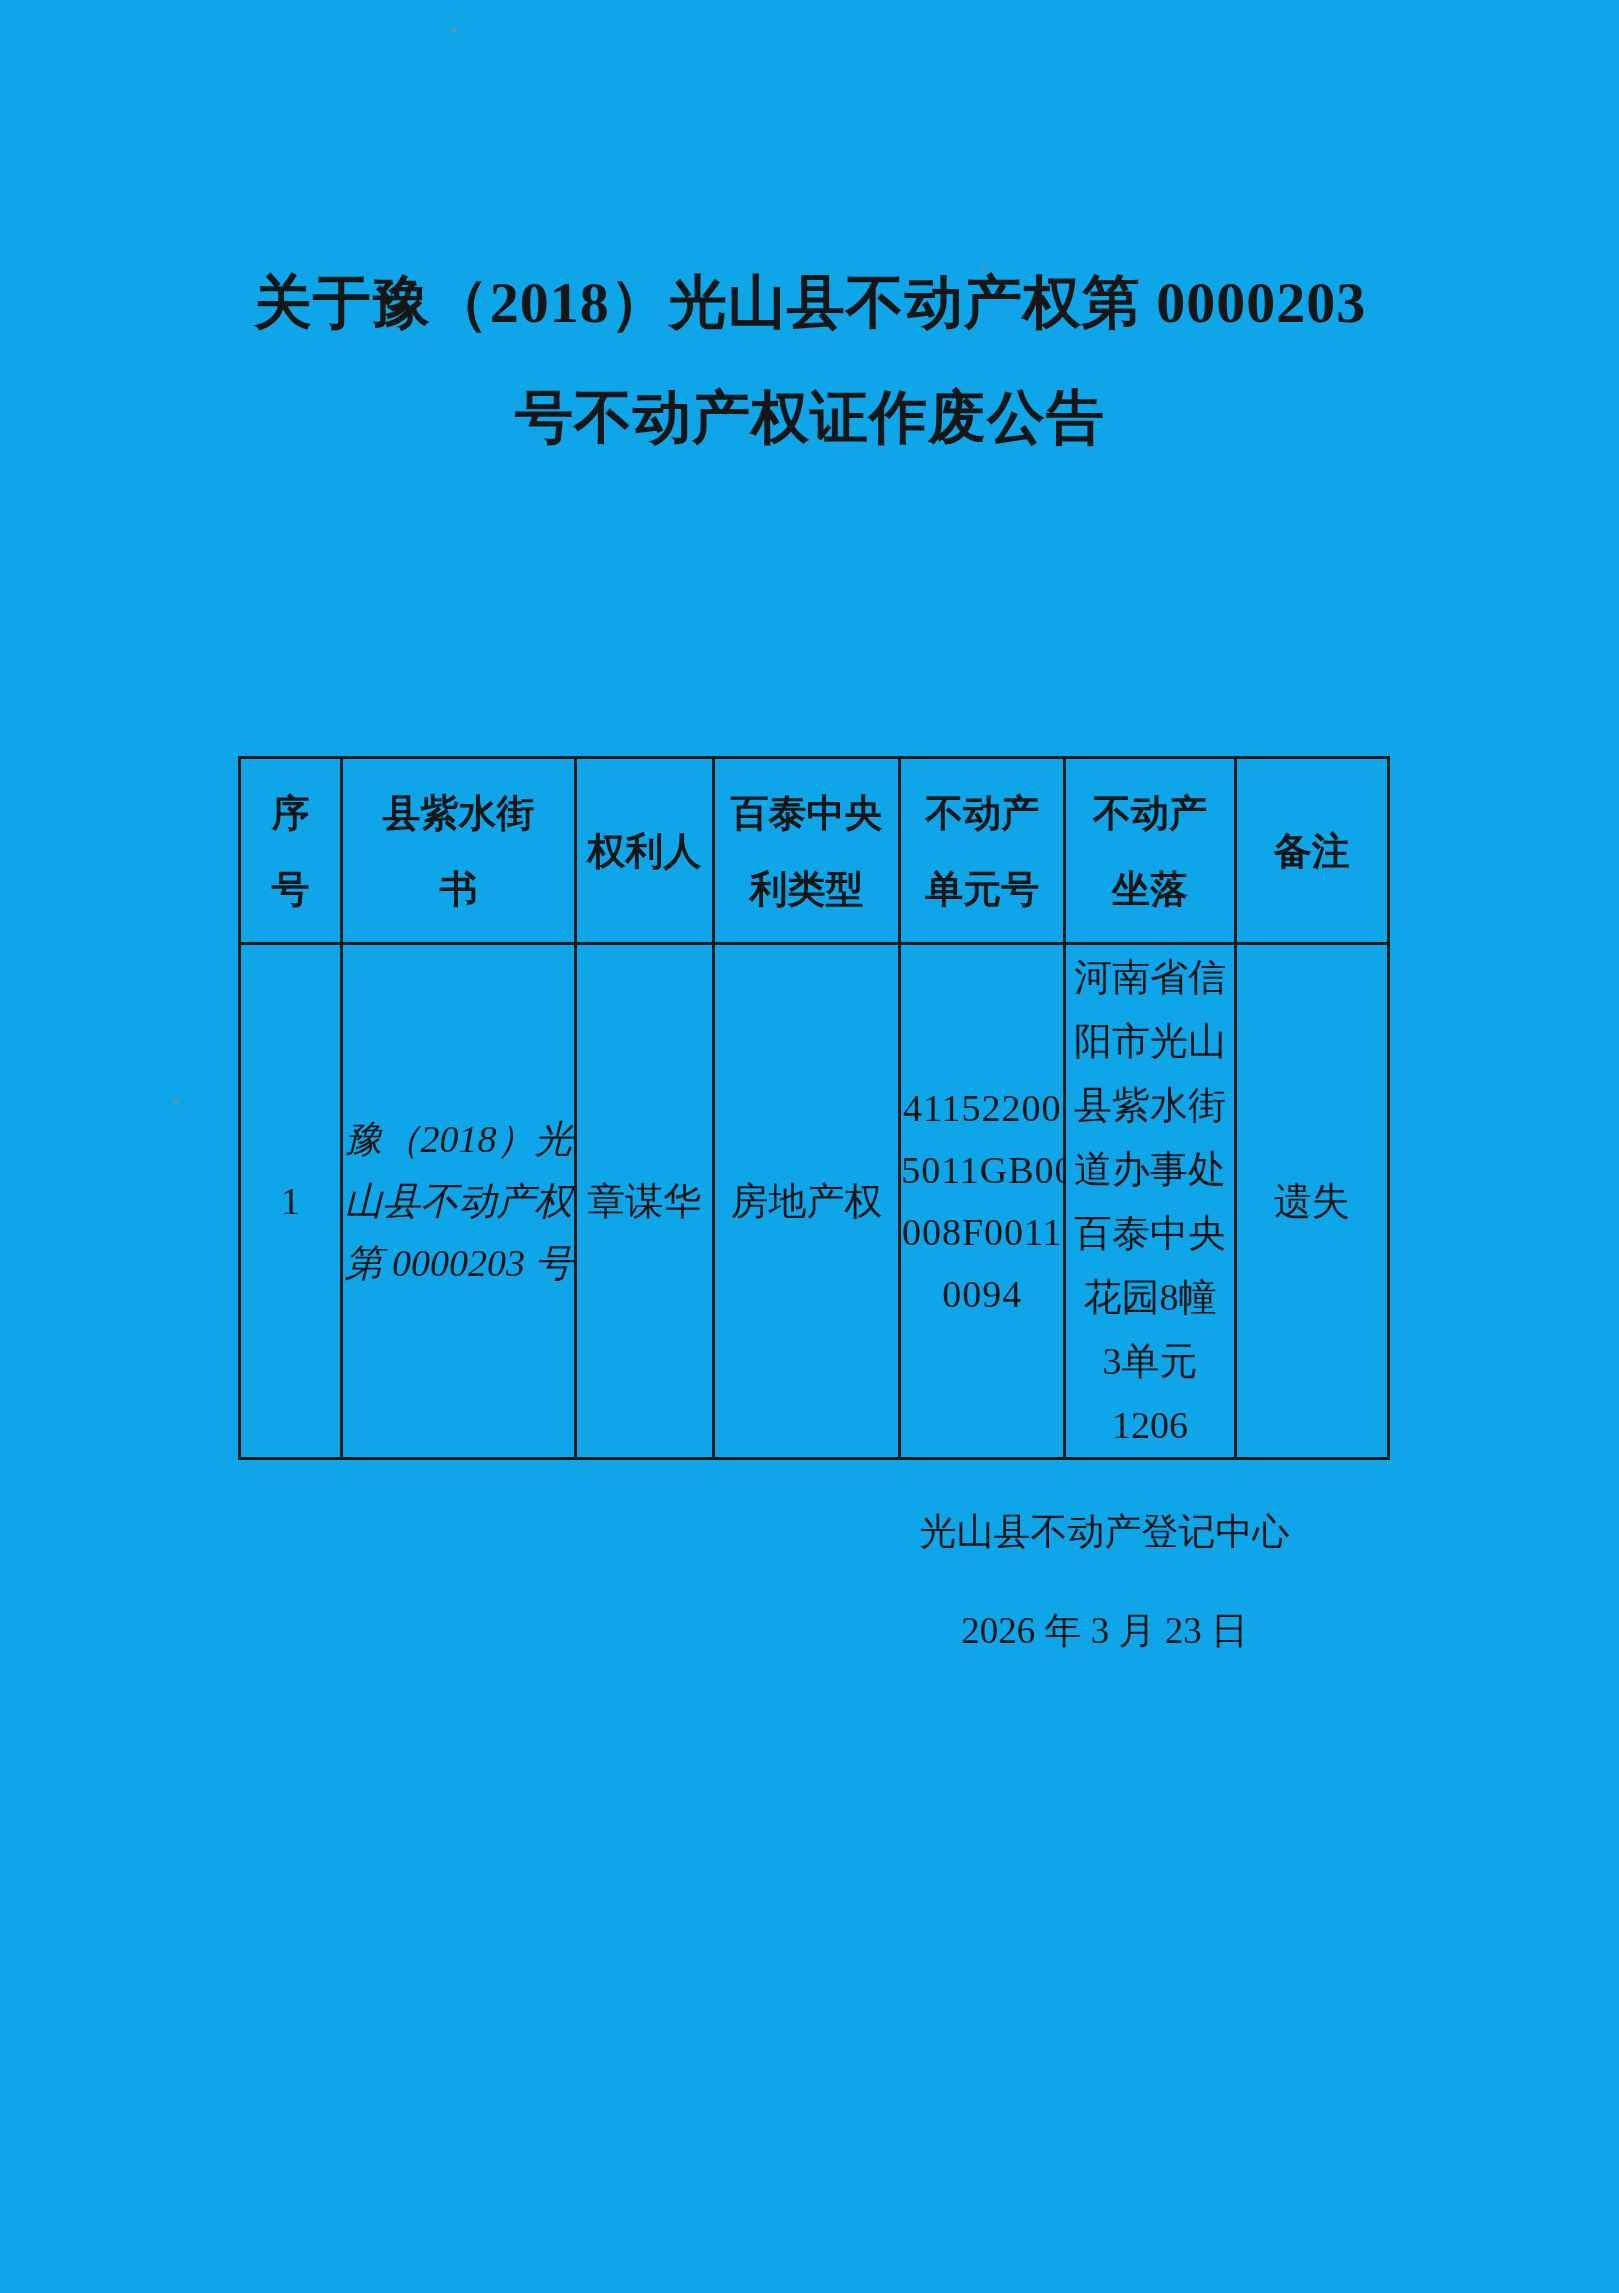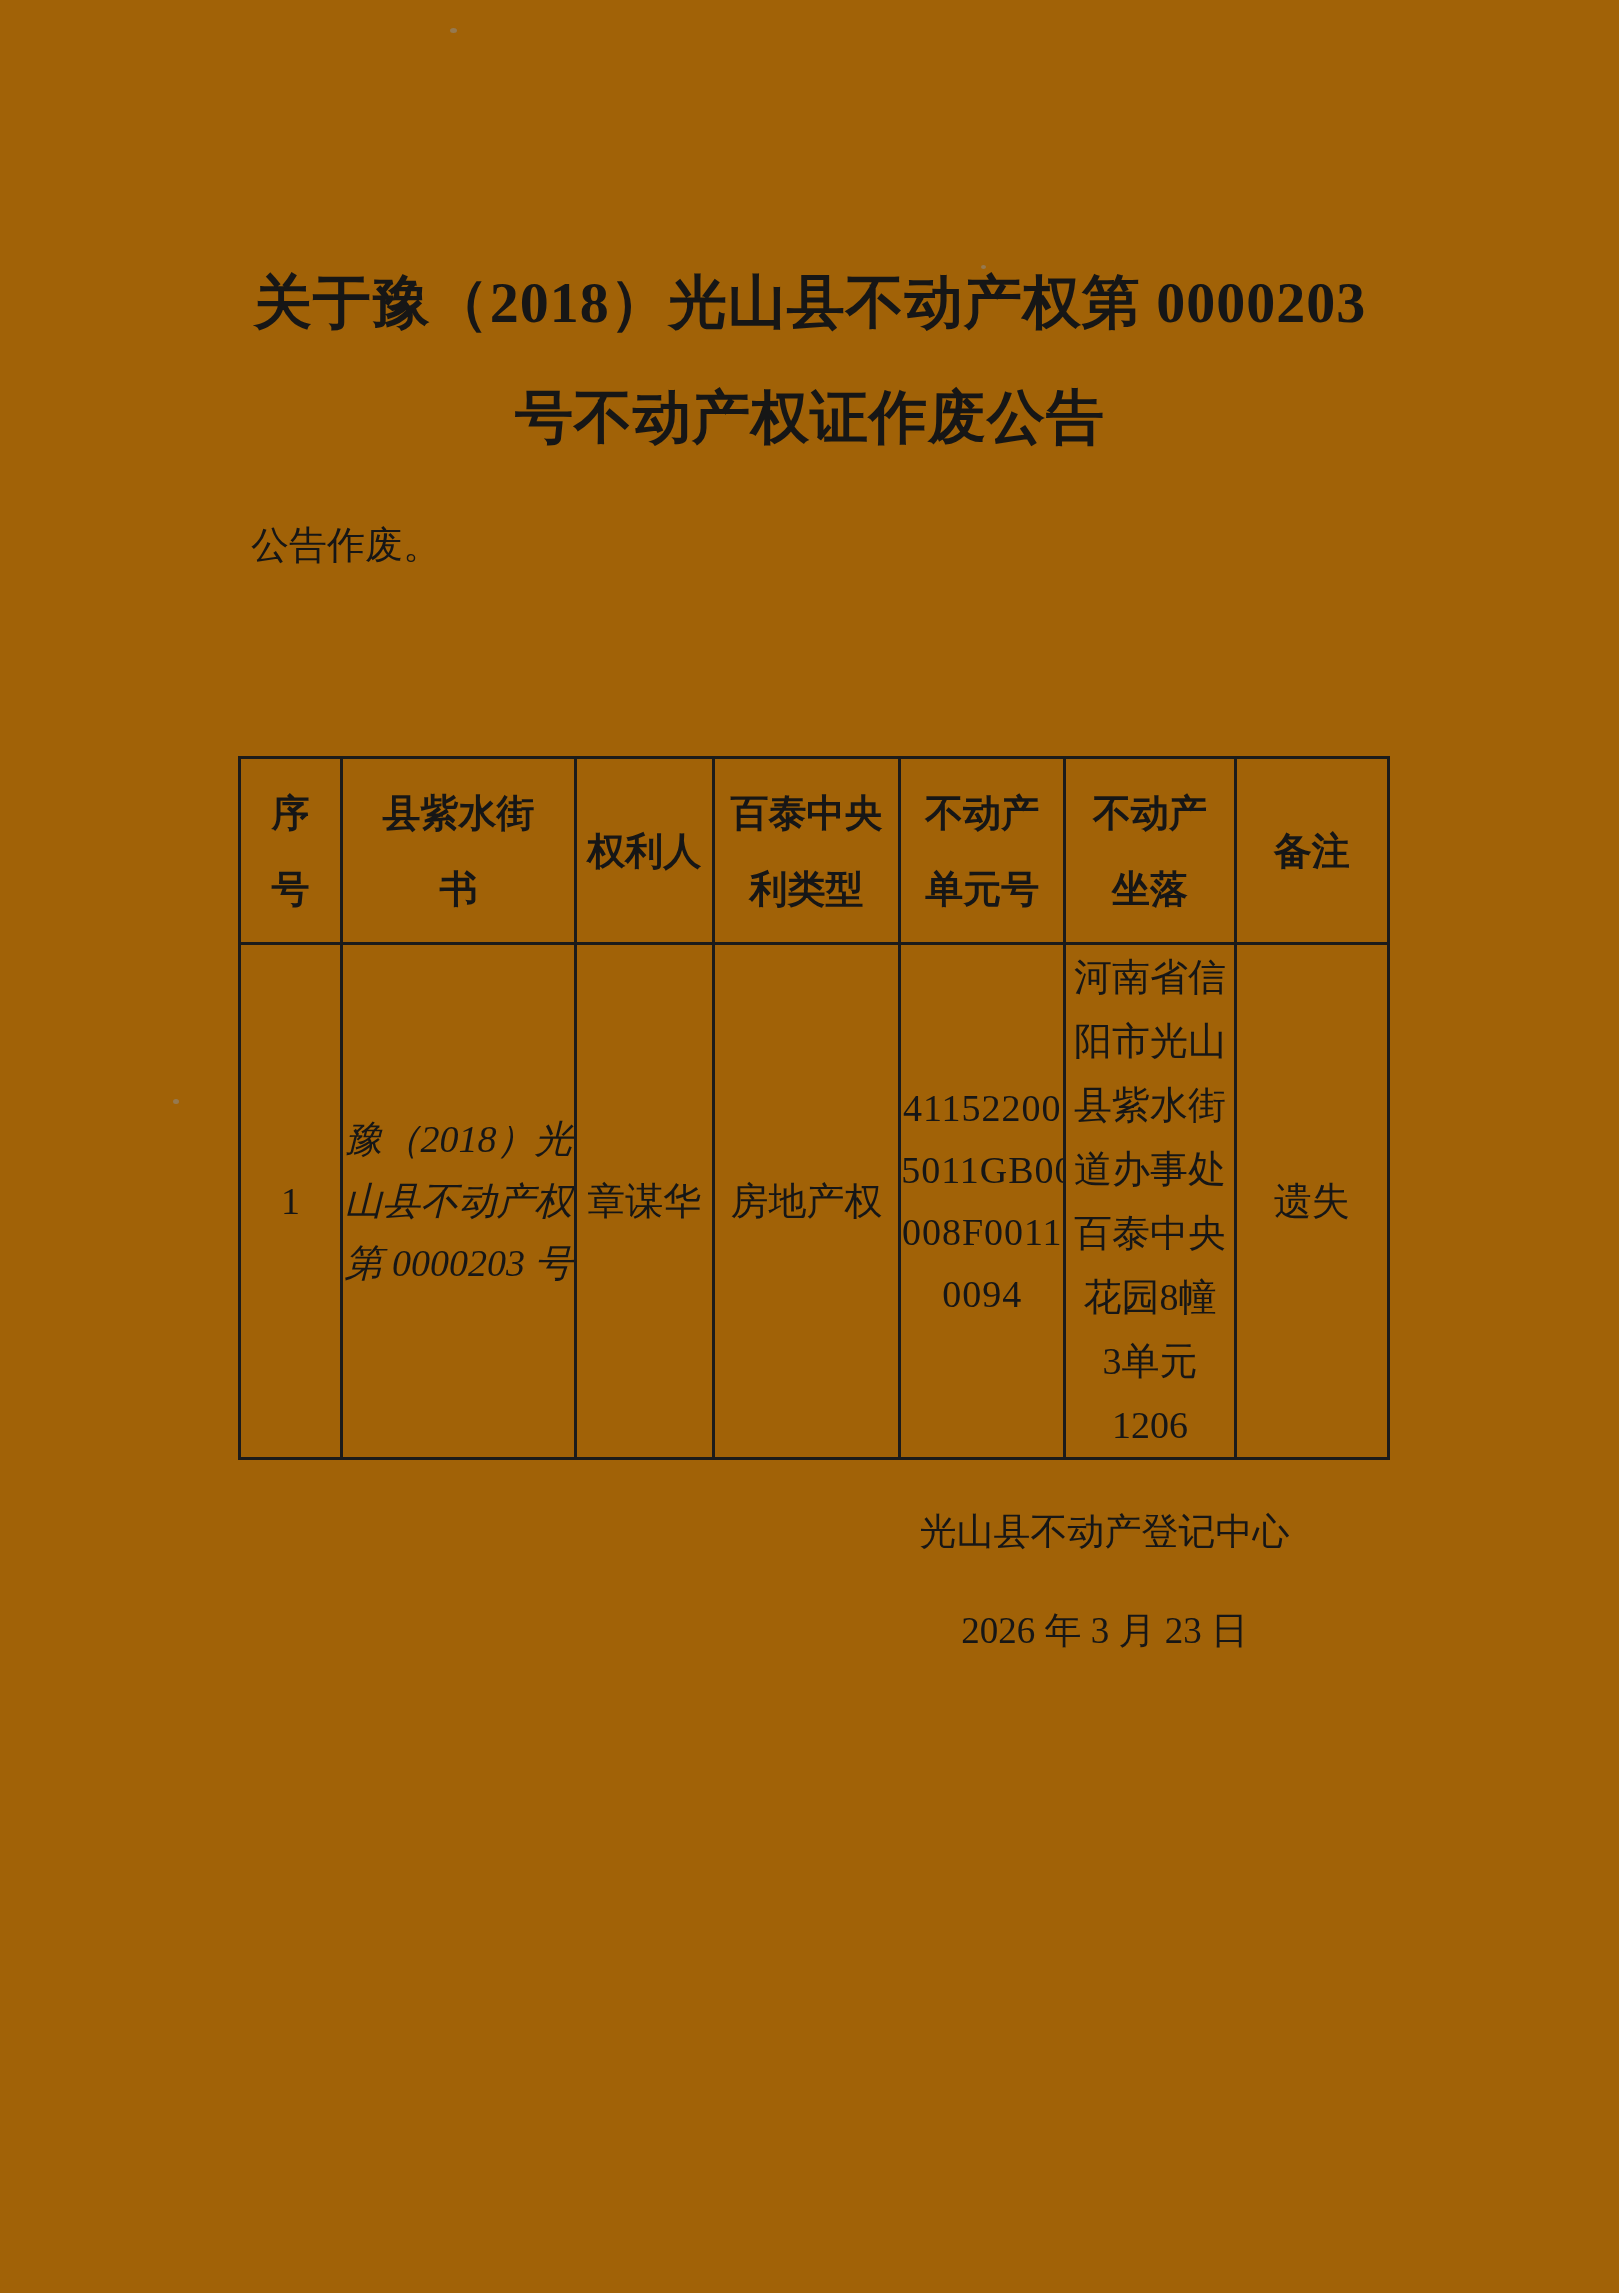--- a/index.html
+++ b/index.html
@@ -4,21 +4,21 @@
 <style>
   html, body {
     margin: 0;
     padding: 0;
     background: #ffffff;
   }
   .page {
     position: relative;
     width: 1620px;
     height: 2293px;
-    background: #a16207;
+    background: #0ea5e9;
     color: #161616;
     font-family: "Liberation Serif", serif;
     overflow: hidden;
   }
 
   
   .doc-title {
     position: absolute;
     top: 245px;
     left: 0;
@@ -100,21 +100,20 @@
 <body>
 
 <div class="page">
 
   <h1 class="doc-title">
     <span class="title-line">关于豫（2018）光山县不动产权第 0000203</span>
     <span class="title-line">号不动产权证作废公告</span>
   </h1>
 
   <div class="doc-body">
-    <div class="body-line">公告作废。</div>
   </div>
 
   <table class="doc-table">
     <colgroup>
       <col style="width:102px">
       <col style="width:233px">
       <col style="width:138px">
       <col style="width:186px">
       <col style="width:165px">
       <col style="width:170px">

